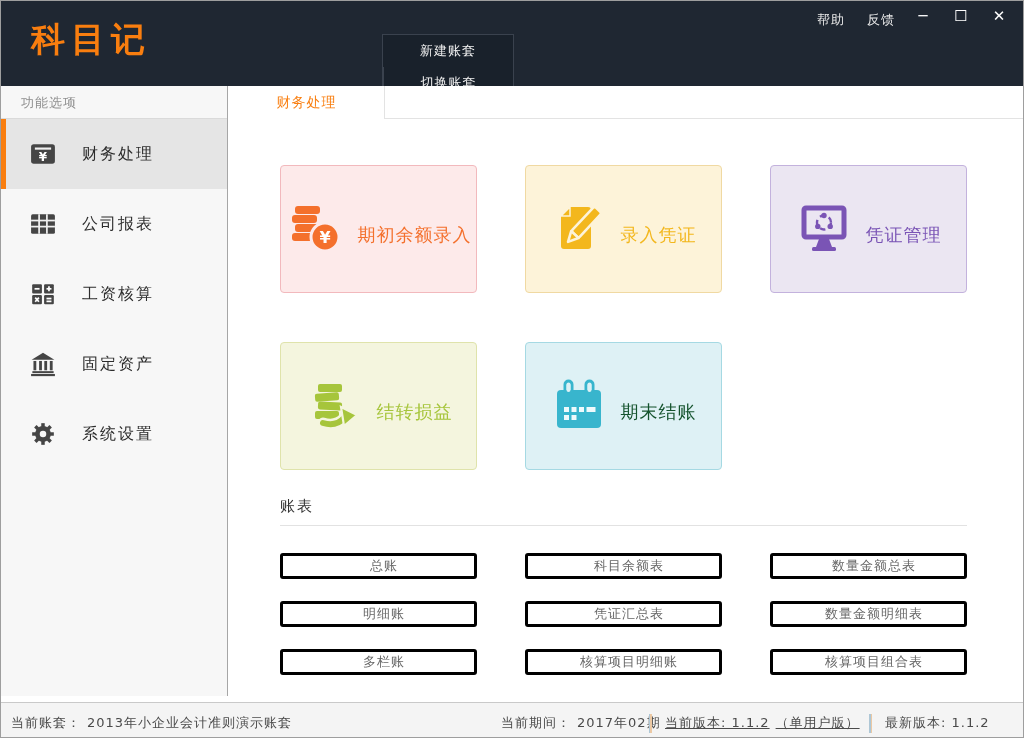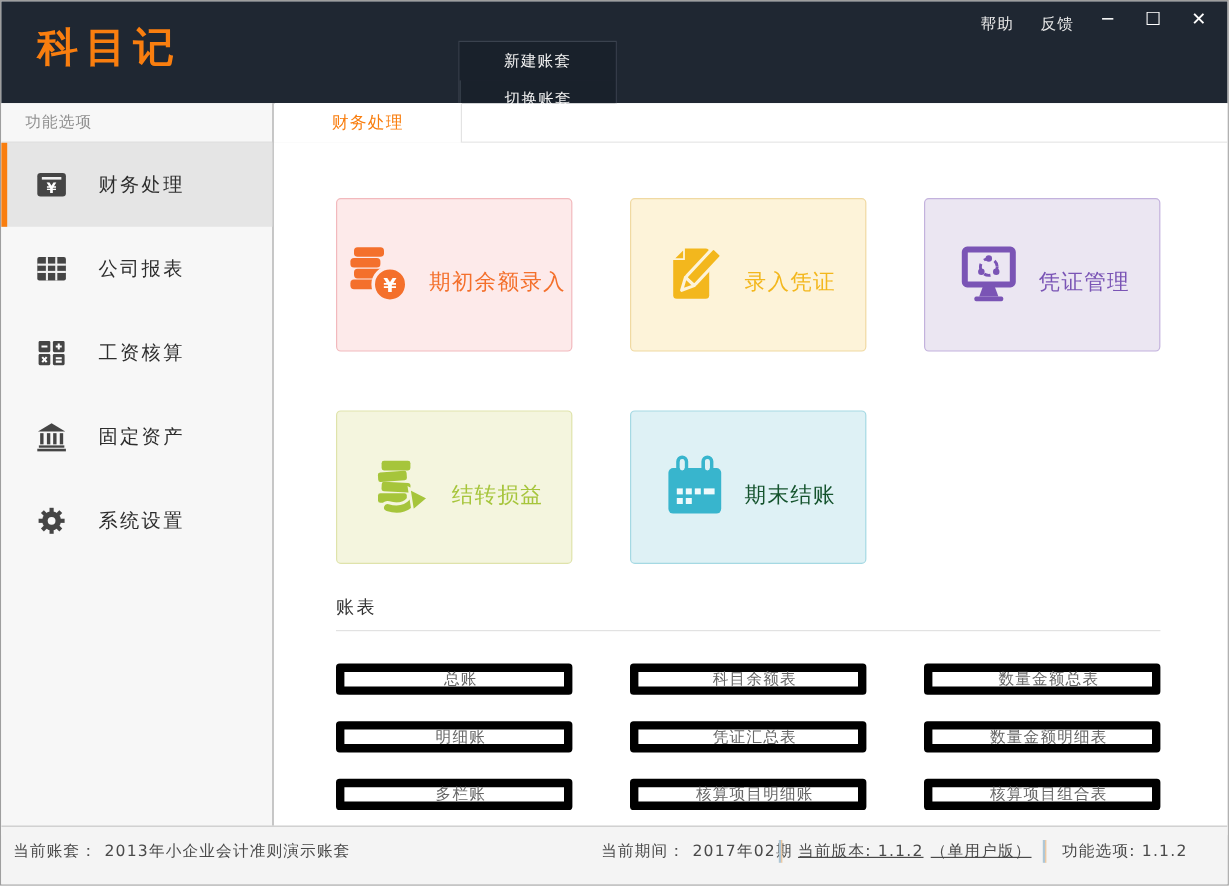--- a/index.html
+++ b/index.html
@@ -35,25 +35,25 @@
   
   .content { position:absolute; top:118px; left:228px; right:0; bottom:41px; background:#fff; padding:46px 0 0 51px; }
   .cards { display:grid; grid-template-columns:repeat(3,197px); column-gap:48px; row-gap:49px; }
   .card { height:128px; border:1px solid; border-radius:4px; display:flex; align-items:center; justify-content:center; gap:14px; cursor:pointer; }
   .card-label { font-size:18px; letter-spacing:1px;margin-top:12px; }
   .card-icon { display:flex; }
 
   .reports-heading { margin-top:27px; font-size:15px; color:#333; letter-spacing:2px; }
   .reports-divider { margin-top:9px; width:687px; height:1px; background:#e2e2e2; }
   .report-grid { margin-top:27px; display:grid; grid-template-columns:repeat(3,197px); column-gap:48px; row-gap:22px; }
-  .report-btn { height:26px; background:#fff; border:7px solid #000000; border-radius:3px; font-size:13px; color:#666;
+  .report-btn { height:26px; background:#fff; border:3px solid #000000; border-radius:3px; font-size:13px; color:#666;
     display:flex; align-items:center; justify-content:center; cursor:pointer; letter-spacing:1px;padding-left:11px; }
 
   
-  .statusbar { position:absolute; left:0; right:0; bottom:0; height:49px; background:#f4f4f4; border-top:1px solid #c9c9c9; font-size:13px; color:#4a4a4a; }
+  .statusbar { position:absolute; left:0; right:0; bottom:0; height:35px; background:#f4f4f4; border-top:1px solid #c9c9c9; font-size:13px; color:#4a4a4a; }
   .status-group { position:absolute; top:0; height:40px; display:flex; align-items:center; gap:6px; letter-spacing:1px; }
   .sg1 { left:10px; } .sg2 { left:500px; } .sg3 { left:664px;text-decoration:underline; } .sg4 { left:884px; }
   .status-divider { position:absolute; top:11px; width:3px; height:19px; background:linear-gradient(to right,#aec7d6 50%,#ecc9a4 50%); }
   .sd1 { left:648px; } .sd2 { left:868px; }
 </style>
 </head>
 <body>
 
 <div class="window">
 
@@ -279,17 +279,17 @@
       <span>当前期间：</span>
       <span>2017年02期</span>
     </div>
     <div class="status-divider sd1"></div>
     <div class="status-group sg3">
       <span>当前版本: 1.1.2</span>
       <span>（单用户版）</span>
     </div>
     <div class="status-divider sd2"></div>
     <div class="status-group sg4">
-      <span>功能选项: 1.1.2</span>
+      <span>最新版本: 1.1.2</span>
     </div>
   </div>
 
 </div>
 
 </body></html>

